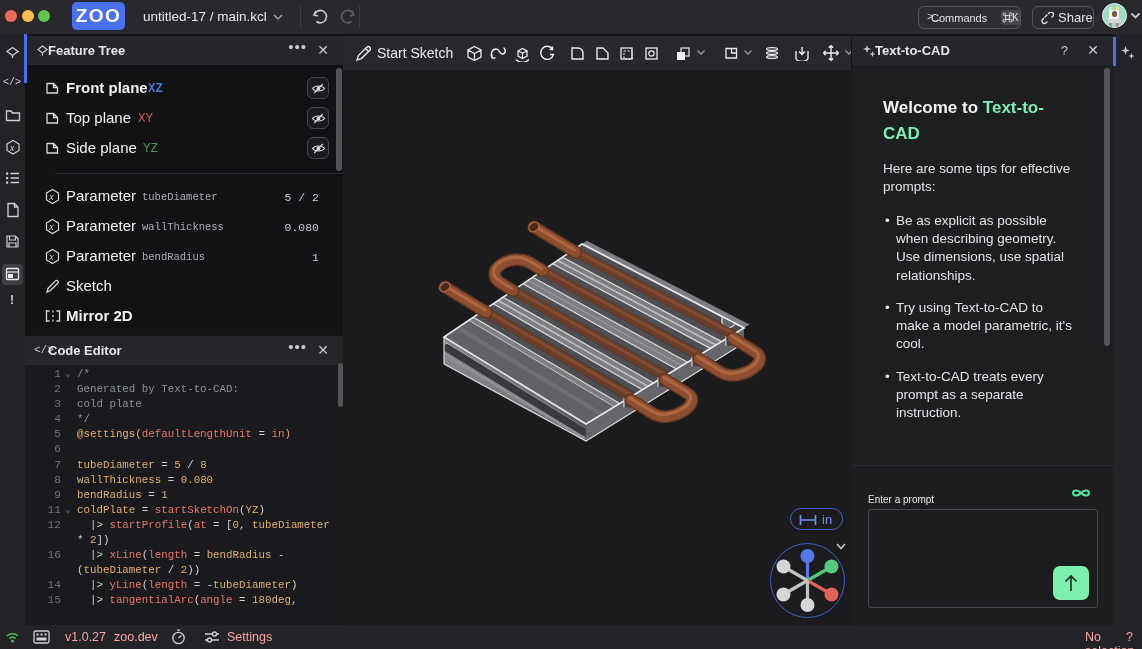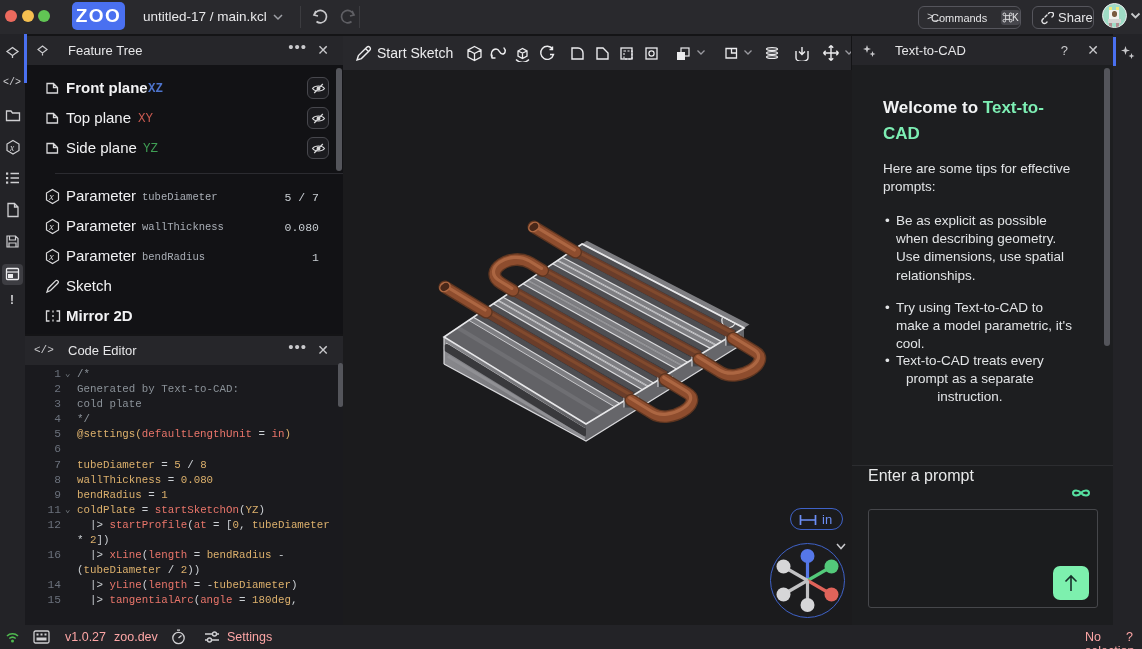--- a/index.html
+++ b/index.html
@@ -17,21 +17,21 @@
   .tbtn { position:absolute; top:6px; height:23px; border:1px solid #55555c; border-radius:6px; color:#e4e4e6; font-size:13px; }
 
   
   #lsidebar { left:0; top:34px; width:25px; height:591px; background:#232327; }
   #rsidebar { left:1113px; top:34px; width:29px; height:591px; background:#232327; }
   .blueind { position:absolute; width:3px; background:#4a70f0; z-index:30; }
 
   
   .panel { position:absolute; background:#121215; }
   .phead { position:absolute; left:0; top:0; right:0; height:29px; background:#26262a; color:#e6e6e8; font-size:13px; }
-  .phead .ttl { position:absolute; left:43px; top:7px; }
+  .phead .ttl { position:absolute; left:23px; top:7px;font-weight:bold; }
   .phead .dots { position:absolute; right:36px; top:2px; color:#c9c9cc; font-size:15px; letter-spacing:1px; }
   .phead .xx { position:absolute; right:14px; top:6px; color:#c9c9cc; font-size:14px; }
 
   
   #ftree { left:25px; top:36px; width:318px; height:298px; }
   .frow { position:absolute; left:0; width:318px; height:30px; }
   .frow .nm { position:absolute; left:41px; top:6px; color:#f2f2f4; font-size:15px; }
   .frow .ax { position:absolute; top:9px; font-size:12.5px; font-family:"Liberation Mono", monospace; }
   .frow .pn { position:absolute; top:10px; color:#a9aeb6; font-size:10.5px; font-family:"Liberation Mono", monospace; }
   .frow .val { position:absolute; right:24px; top:9.5px; color:#c7ccd1; font-size:11.5px; font-family:"Liberation Mono", monospace; }
@@ -199,21 +199,21 @@
       </div>
   </div>
   <div style="position:absolute;left:30px;top:137px;width:288px;height:1px;background:#2b2b30;"></div>
   <div class="frow" style="top:145px;">
     <svg style="position:absolute;left:19px;top:7px;" width="17" height="17">
         <path d="M8.5 1.5 L14.5 5 L14.5 12 L8.5 15.5 L2.5 12 L2.5 5 Z" stroke="#d9d9db" stroke-width="1.2" fill="none"></path>
         <text x="5.3" y="12" font-family="Liberation Serif" font-style="italic" font-size="10" fill="#d9d9db">x</text>
       </svg>
     <span class="nm">Parameter</span>
       <span class="pn" style="left:117px;">tubeDiameter</span>
-    <span class="val mono">5 / 7</span>
+    <span class="val mono">5 / 2</span>
   </div>
   <div class="frow" style="top:175px;">
     <svg style="position:absolute;left:19px;top:7px;" width="17" height="17">
         <path d="M8.5 1.5 L14.5 5 L14.5 12 L8.5 15.5 L2.5 12 L2.5 5 Z" stroke="#d9d9db" stroke-width="1.2" fill="none"></path>
         <text x="5.3" y="12" font-family="Liberation Serif" font-style="italic" font-size="10" fill="#d9d9db">x</text>
       </svg>
     <span class="nm">Parameter</span>
       <span class="pn" style="left:117px;">wallThickness</span>
     <span class="val mono">0.080</span>
   </div>
@@ -446,24 +446,24 @@
       </svg>
     <span class="ttl">Text-to-CAD</span>
     <span style="position:absolute;right:45px;top:7px;color:#c9c9cc;">?</span>
     <span class="xx">✕</span>
   </div>
   <div id="rpwelcome" style="top:0;height:429px;">
     <div style="position:absolute;left:31px;top:59px;width:172px;font-size:17px;font-weight:bold;line-height:25.5px;color:#f2f3f4;">Welcome to <span class="green">Text-to-CAD</span></div>
     <div style="position:absolute;left:31px;top:124px;color:#e2e4e6;font-size:13.5px;line-height:18.2px;">Here are some tips for effective<br>prompts:</div>
     <div class="bullet" style="top:176px;">Be as explicit as possible<br>when describing geometry.<br>Use dimensions, use spatial<br>relationships.</div>
     <div class="bullet" style="top:263px;">Try using Text-to-CAD to<br>make a model parametric, it's<br>cool.</div>
-    <div class="bullet" style="top:316px;text-align:center;">Text-to-CAD treats every<br>prompt as a separate<br>instruction.</div>
+    <div class="bullet" style="top:332px;">Text-to-CAD treats every<br>prompt as a separate<br>instruction.</div>
   </div>
   <div id="rpprompt">
-    <div style="position:absolute;left:16px;top:1px;color:#e8e9ea;font-size:16px;">Enter a prompt</div>
+    <div style="position:absolute;left:16px;top:28px;color:#e8e9ea;font-size:10px;">Enter a prompt</div>
     <svg style="position:absolute;left:218px;top:21px;" width="22" height="12">
         <path d="M11 6 C8.2 2.6 3 2.8 3 6 C3 9.2 8.2 9.4 11 6 C13.8 2.6 19 2.8 19 6 C19 9.2 13.8 9.4 11 6" stroke="#56e0a0" stroke-width="2" fill="none" stroke-linecap="round"></path>
       </svg>
     <div style="position:absolute;left:16px;top:43px;width:230px;height:99px;border:1px solid #46474b;border-radius:3px;background:#1b1c1e;">
       <div style="position:absolute;right:8px;bottom:7px;width:36px;height:34px;background:#7df0ae;border-radius:7px;">
         <svg style="position:absolute;left:9px;top:7px;" width="18" height="20">
             <path d="M9 18 L9 3 M3.5 8.5 L9 3 L14.5 8.5" stroke="#17302a" stroke-width="1.6" fill="none"></path>
           </svg>
       </div>
     </div>

